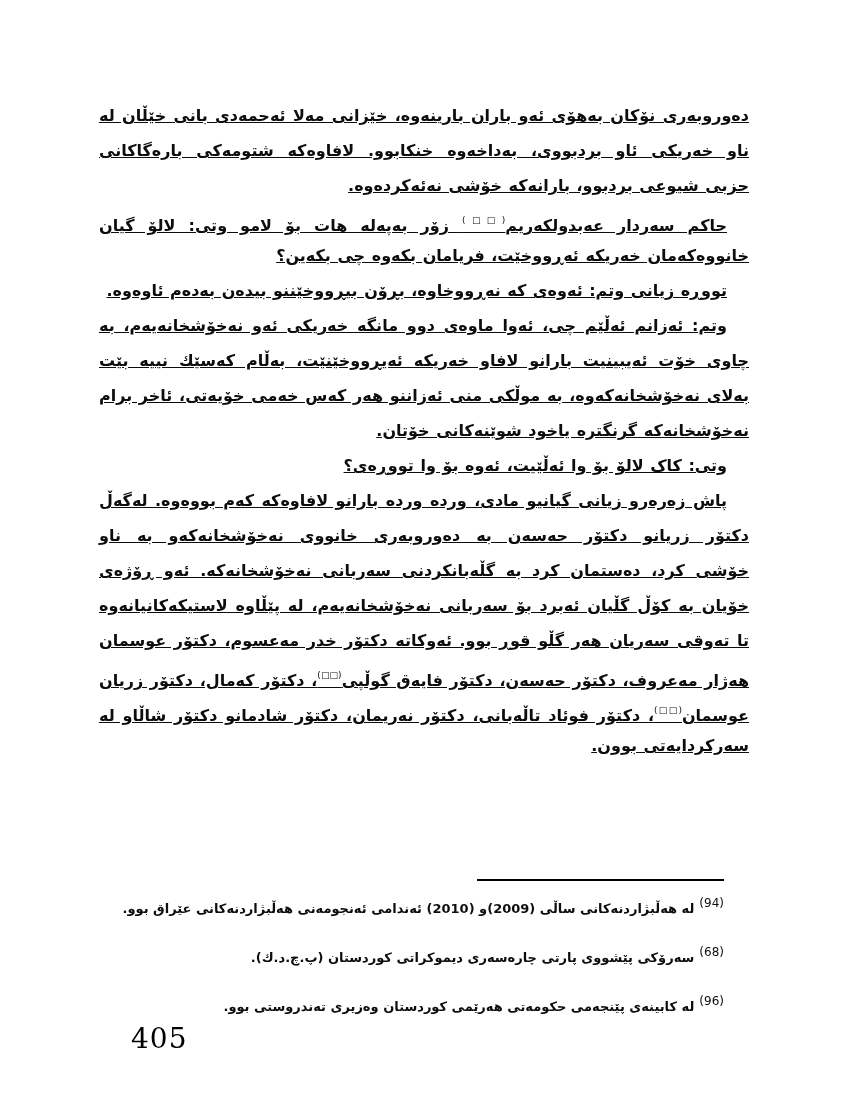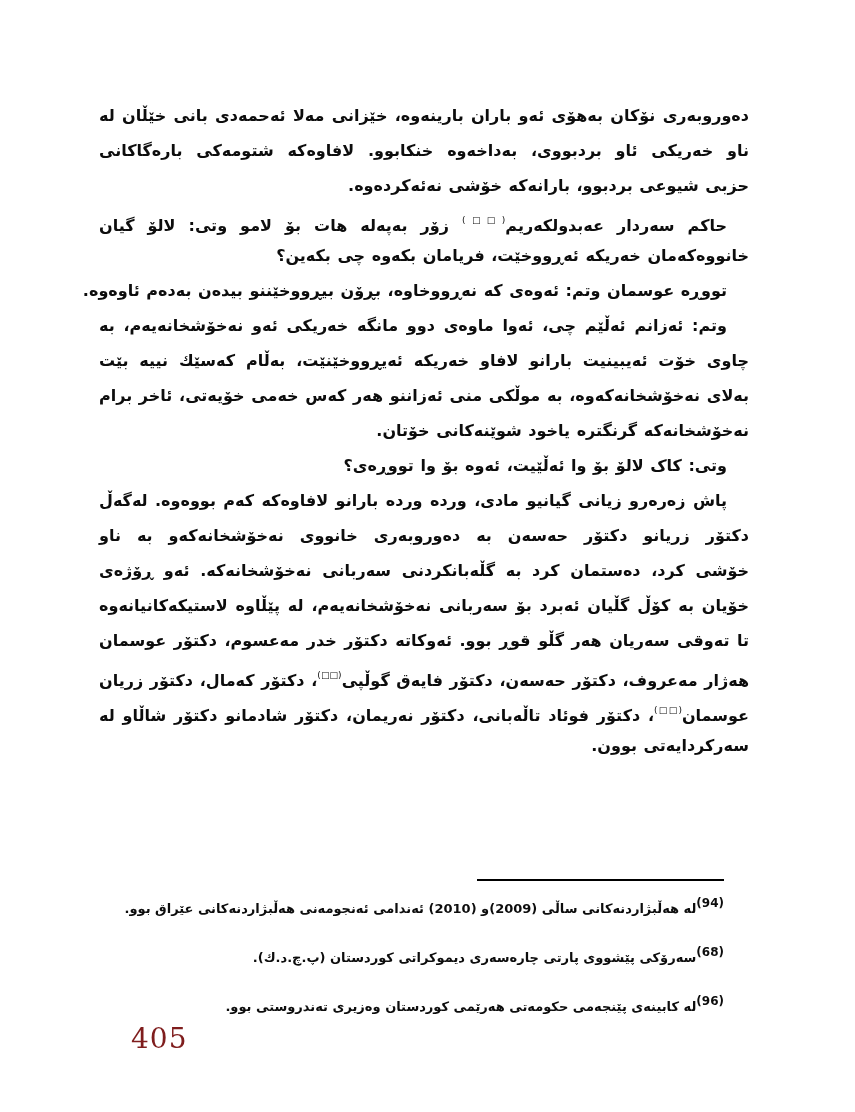--- a/index.html
+++ b/index.html
@@ -11,21 +11,21 @@
     overflow:hidden;
     font-family:"DejaVu Sans", sans-serif;
     color:#0d0d0d;
   }
   .text-block {
     position:absolute;
     top:98px; right:106px;
     width:650px;
     direction:rtl;
   }
-  .para { direction:rtl; }
+  .para { direction:rtl;text-decoration:underline; }
   .bline {
     font-weight:700;
     font-size:16px;
     line-height:35px;
     height:35px;
     white-space:nowrap;
     text-align:justify;
     text-align-last:justify;
     word-spacing:1px;
   }
@@ -53,49 +53,50 @@
   .footnote {
     font-weight:700;
     font-size:13px;
     line-height:20px;
     margin-bottom:23px;
     white-space:nowrap;
     text-align:right;
   }
   sup.fn-num {
     font-size:12px;
-    font-weight:700;
+    font-weight:400;
     vertical-align:6px;
+    margin-left:5px;
   }
   .page-number {
     position:absolute;
     left:131px; top:1022px;
     direction:ltr;
     font-family:"DejaVu Serif", serif;
     font-size:28px;
     letter-spacing:1px;
-    color:#7f1d1d;
+    color:#000000;
   }
 </style>
 </head>
 <body>
 
 <div class="page">
   <div class="text-block">
       <div class="para">
         <div class="bline">دەوروبەری نۆکان بەهۆی ئەو باران بارینەوە، خێزانی مەلا ئەحمەدی بانی خێڵان لە</div>
         <div class="bline">ناو خەریکی ئاو بردبووی، بەداخەوە خنکابوو. لافاوەکە شتومەکی بارەگاکانی</div>
         <div class="bline final">حزبی شیوعی بردبوو، بارانەکە خۆشی نەئەکردەوە.</div>
       </div>
       <div class="para indent">
         <div class="bline">حاکم سەردار عەبدولکەریم<sup class="tofu">(□□)</sup> زۆر بەپەلە هات بۆ لامو وتی: لالۆ گیان</div>
         <div class="bline final">خانووەکەمان خەریکە ئەڕووخێت، فریامان بکەوە چی بکەین؟</div>
       </div>
       <div class="para indent">
-        <div class="bline final">تووڕە عوسمان وتم: ئەوەی کە نەڕووخاوە، بڕۆن بیڕووخێننو بیدەن بەدەم ئاوەوە.</div>
+        <div class="bline final">تووڕە زیانی وتم: ئەوەی کە نەڕووخاوە، بڕۆن بیڕووخێننو بیدەن بەدەم ئاوەوە.</div>
       </div>
       <div class="para indent">
         <div class="bline">وتم: ئەزانم ئەڵێم چی، ئەوا ماوەی دوو مانگە خەریکی ئەو نەخۆشخانەیەم، بە</div>
         <div class="bline">چاوی خۆت ئەیبینیت بارانو لافاو خەریکە ئەیڕووخێنێت، بەڵام کەسێك نییە بێت</div>
         <div class="bline">بەلای نەخۆشخانەکەوە، بە موڵکی منی ئەزاننو هەر کەس خەمی خۆیەتی، ئاخر برام</div>
         <div class="bline final">نەخۆشخانەکە گرنگترە یاخود شوێنەکانی خۆتان.</div>
       </div>
       <div class="para indent">
         <div class="bline final">وتی: کاک لالۆ بۆ وا ئەڵێیت، ئەوە بۆ وا تووڕەی؟</div>
       </div>

